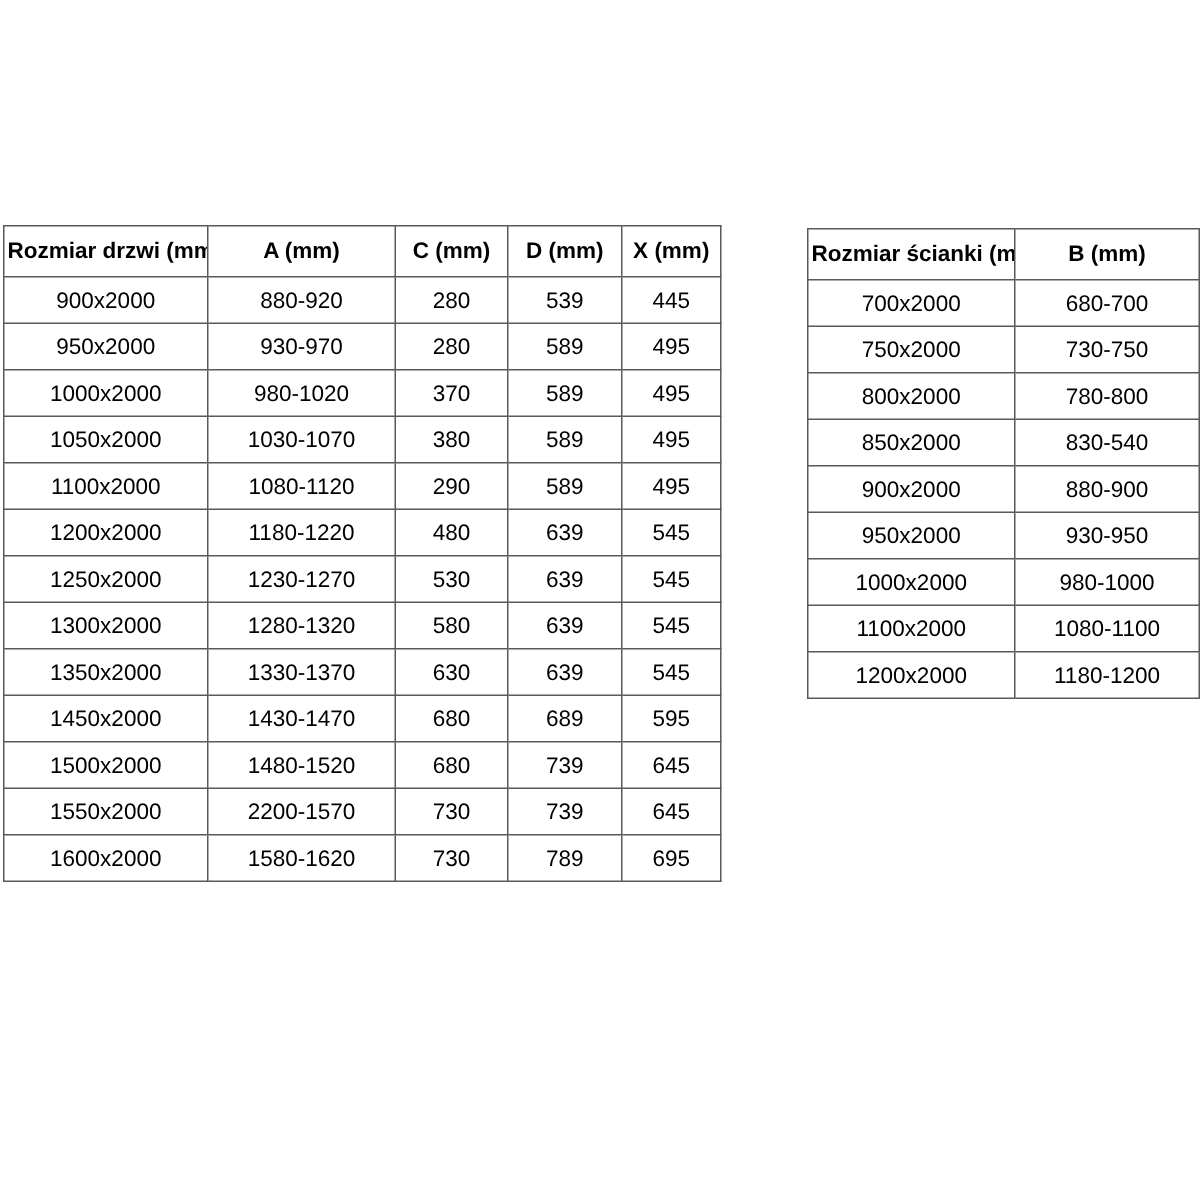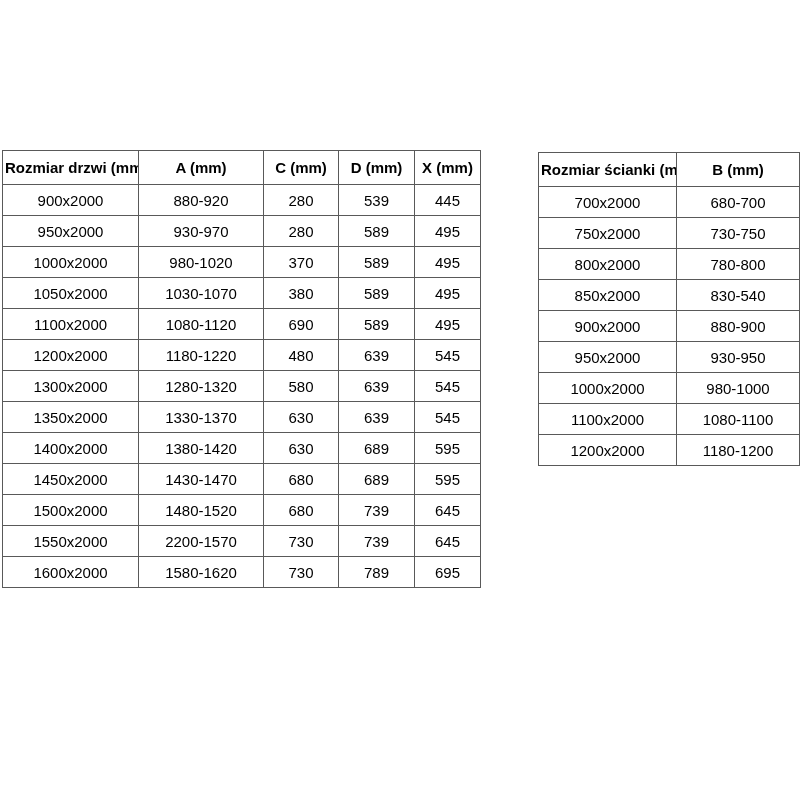--- a/index.html
+++ b/index.html
@@ -97,51 +97,51 @@
         <tr>
           <td>1050x2000</td>
           <td>1030-1070</td>
           <td>380</td>
           <td>589</td>
           <td>495</td>
         </tr>
         <tr>
           <td>1100x2000</td>
           <td>1080-1120</td>
-          <td>690</td>
+          <td>290</td>
           <td>589</td>
           <td>495</td>
         </tr>
         <tr>
           <td>1200x2000</td>
           <td>1180-1220</td>
           <td>480</td>
           <td>639</td>
           <td>545</td>
         </tr>
         <tr>
+          <td>1250x2000</td>
+          <td>1230-1270</td>
+          <td>530</td>
+          <td>639</td>
+          <td>545</td>
+        </tr>
+        <tr>
           <td>1300x2000</td>
           <td>1280-1320</td>
           <td>580</td>
           <td>639</td>
           <td>545</td>
         </tr>
         <tr>
           <td>1350x2000</td>
           <td>1330-1370</td>
           <td>630</td>
           <td>639</td>
           <td>545</td>
-        </tr>
-        <tr>
-          <td>1400x2000</td>
-          <td>1380-1420</td>
-          <td>630</td>
-          <td>689</td>
-          <td>595</td>
         </tr>
         <tr>
           <td>1450x2000</td>
           <td>1430-1470</td>
           <td>680</td>
           <td>689</td>
           <td>595</td>
         </tr>
         <tr>
           <td>1500x2000</td>

